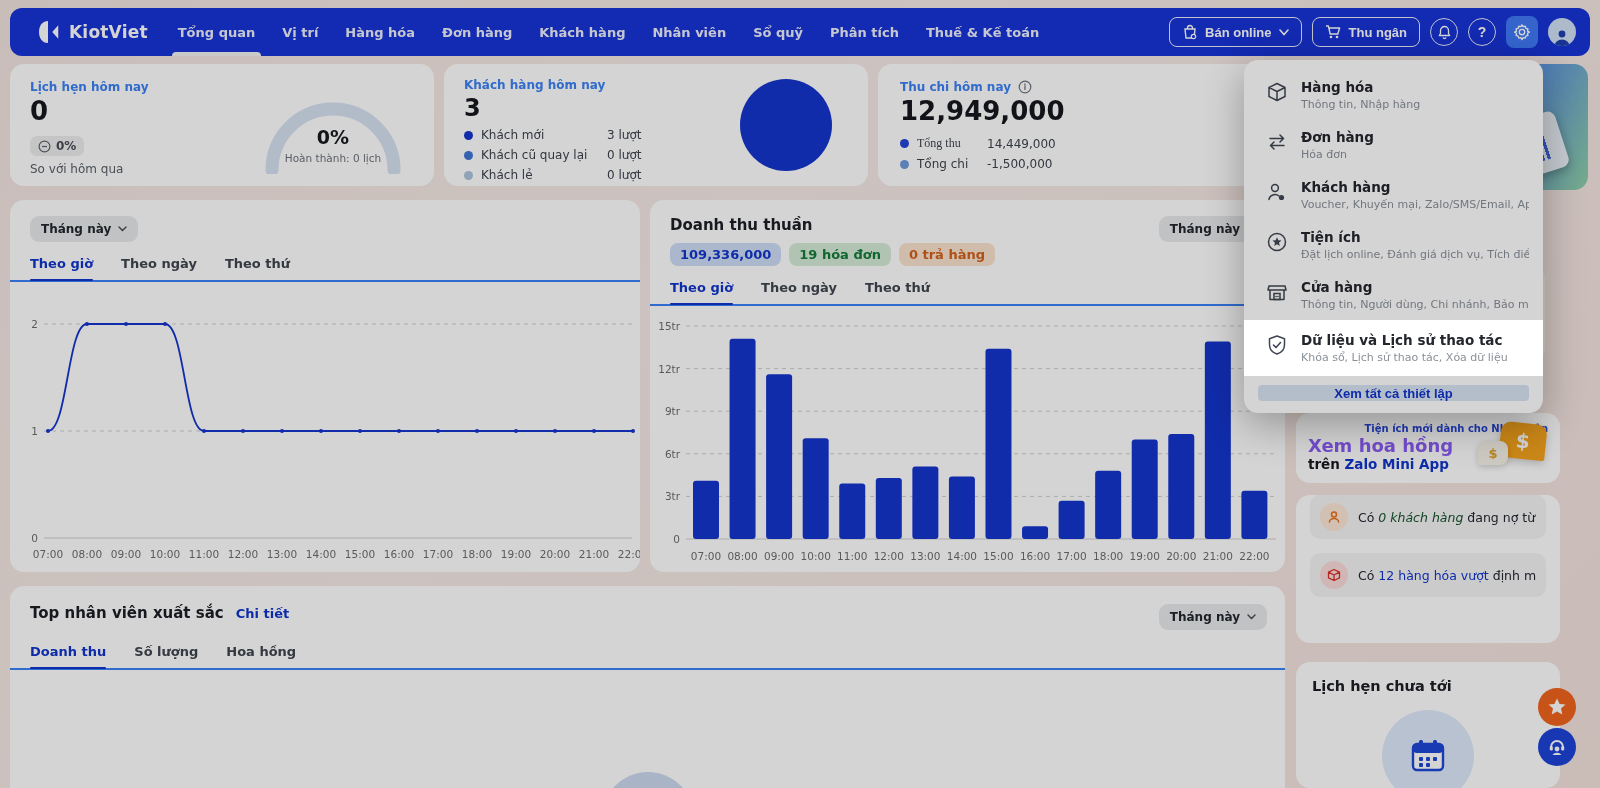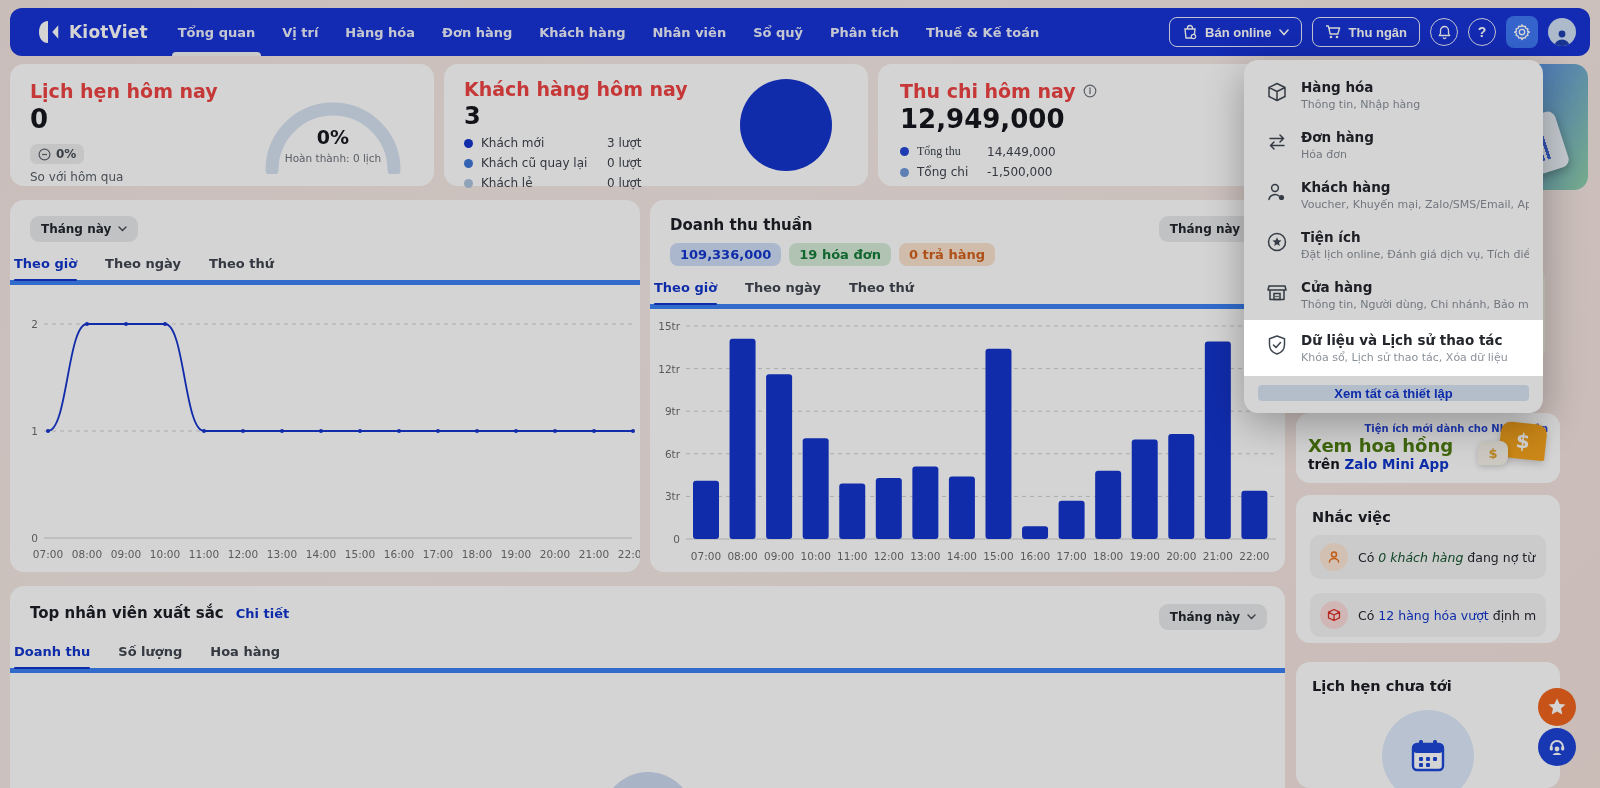--- a/index.html
+++ b/index.html
@@ -16,36 +16,36 @@
   .nav-items{display:flex;align-items:center;gap:27px;height:100%;}
   .nav-item{color:rgba(255,255,255,.92);font-size:13px;font-weight:bold;text-decoration:none;height:100%;display:flex;align-items:center;position:relative;cursor:pointer;}
   .nav-item.active::after{content:"";position:absolute;left:-6px;right:-6px;bottom:0;height:4px;background:#f2f2f2;border-radius:4px 4px 0 0;}
   .nav-right{margin-left:auto;display:flex;align-items:center;gap:10px;}
   .pill-btn{display:flex;align-items:center;gap:7px;height:30px;padding:0 12px;border:1.5px solid rgba(255,255,255,.9);border-radius:8px;color:#fff;font-size:13px;font-weight:bold;cursor:pointer;background:transparent;}
   .circle-btn{width:28px;height:28px;border-radius:50%;border:1.5px solid rgba(255,255,255,.9);display:flex;align-items:center;justify-content:center;cursor:pointer;background:transparent;}
   .gear-btn{width:32px;height:32px;border-radius:8px;background:#3f79f6;display:flex;align-items:center;justify-content:center;cursor:pointer;border:none;}
   .avatar{width:28px;height:28px;border-radius:50%;background:#cfe0f4;display:flex;align-items:flex-end;justify-content:center;overflow:hidden;cursor:pointer;}
   
   .card{position:absolute;background:#fff;border-radius:14px;}
-  .summary-title{font-size:19px;font-weight:bold;color:#ef4444;}
+  .summary-title{font-size:12px;font-weight:bold;color:#3b82f6;}
   .summary-value{font-size:26px;font-weight:bold;color:#16181d;margin-top:2px;}
   .badge-gray{display:inline-flex;align-items:center;gap:5px;background:#ededee;border-radius:7px;padding:3px 8px;font-size:12px;color:#464c55;font-weight:bold;}
   .muted{font-size:12px;color:#5a6068;}
   .legend-row{display:flex;align-items:center;gap:8px;font-size:12px;color:#3e444d;margin-top:6px;}
   .dot{width:9px;height:9px;border-radius:50%;flex:0 0 auto;}
   .pie-circle{width:92px;height:92px;border-radius:50%;background:#1535cd;}
   
   .section-head{display:flex;align-items:flex-start;justify-content:space-between;padding:16px 18px 0 20px;}
   .section-title{font-size:15px;font-weight:bold;}
   .period-pill{display:flex;align-items:center;gap:7px;background:#e9eaec;border-radius:9px;padding:6px 11px;font-size:12px;color:#23272e;cursor:pointer;font-weight:bold;}
   .chip{display:inline-block;border-radius:8px;padding:4px 10px;font-size:13px;font-weight:bold;}
   .chip-blue{background:#cdddf6;color:#1136cc;}
   .chip-green{background:#d5ecd8;color:#157a38;}
   .chip-orange{background:#fbe3cd;color:#d2611c;}
-  .tabs{display:flex;gap:28px;padding:0 4px;margin-top:14px;border-bottom:5px solid #3b82f6;}
+  .tabs{display:flex;gap:28px;padding:0 20px;margin-top:14px;border-bottom:2px solid #3b82f6;}
   .tab{font-size:13px;color:#40454f;font-weight:bold;padding-bottom:9px;cursor:pointer;position:relative;}
   .tab.active{color:#1136cc;}
   .tab.active::after{content:"";position:absolute;left:0;right:0;bottom:-1px;height:2.5px;background:#1136cc;border-radius:2px;}
   .link-blue{color:#1136cc;font-size:13px;font-weight:bold;cursor:pointer;}
   
   .side-title{font-size:14.5px;font-weight:bold;}
   .reminder-row{display:flex;align-items:center;gap:10px;background:#f4f4f6;border-radius:10px;padding:8px 10px;margin:0 14px;cursor:pointer;}
   .rem-icon{width:28px;height:28px;border-radius:50%;display:flex;align-items:center;justify-content:center;flex:0 0 auto;}
   .rem-text{font-size:12.5px;color:#23272e;white-space:nowrap;overflow:hidden;}
   
@@ -346,37 +346,36 @@
     <div class="period-pill">
       <span>Tháng này</span>
       <svg width="9" height="6" viewBox="0 0 9 6">
           <path d="M1 1 L4.5 4.5 L8 1" fill="none" stroke="#45494f" stroke-width="1.4" stroke-linecap="round"></path>
         </svg>
     </div>
   </div>
   <div class="tabs">
     <div class="tab active">Doanh thu</div>
     <div class="tab">Số lượng</div>
-    <div class="tab">Hoa hàng</div>
+    <div class="tab">Hoa hồng</div>
   </div>
   <div style="position:absolute;left:592px;top:186px;width:92px;height:92px;border-radius:50%;background:#ccd9ee;"></div>
 </div>
 
 <div class="card" style="left:1296px;top:413px;width:264px;height:70px;padding:10px 12px;overflow:hidden;">
   <div style="font-size:10px;font-weight:bold;color:#2746d8;text-align:right;">Tiện ích mới dành cho Nhân viên</div>
-  <div style="font-size:18px;font-weight:bold;color:#4d7c0f;margin-top:1px;">Xem hoa hồng</div>
+  <div style="font-size:18px;font-weight:bold;color:#8b5cf6;margin-top:1px;">Xem hoa hồng</div>
   <div style="font-size:13.5px;font-weight:bold;color:#17191f;">
     <span>trên </span><span style="color:#1136cc;">Zalo Mini App</span>
   </div>
   <div style="position:absolute;right:14px;top:10px;width:46px;height:36px;background:#f5a31d;border-radius:10px 10px 2px 10px;display:flex;align-items:center;justify-content:center;color:#fff;font-weight:bold;font-size:20px;transform:rotate(6deg);box-shadow:0 3px 8px rgba(0,0,0,.2);">$</div>
   <div style="position:absolute;right:52px;top:28px;width:30px;height:24px;background:#f7f3ea;border-radius:8px 8px 8px 2px;display:flex;align-items:center;justify-content:center;color:#e0a22c;font-weight:bold;font-size:13px;box-shadow:0 2px 6px rgba(0,0,0,.18);">$</div>
 </div>
 
 <div class="card" style="left:1296px;top:495px;width:264px;height:148px;">
-  <div class="side-title" style="padding:14px 16px 10px;">Nhắc việc</div>
   <div class="reminder-row">
     <span class="rem-icon" style="background:#fde7d6;">
       <svg width="14" height="14" viewBox="0 0 14 14">
           <circle cx="7" cy="4.4" r="2.5" fill="none" stroke="#e8701a" stroke-width="1.5"></circle>
           <path d="M2.4 12.5 a4.6 4 0 0 1 9.2 0" fill="none" stroke="#e8701a" stroke-width="1.5"></path>
         </svg>
     </span>
     <span class="rem-text"><span>Có </span><span style="color:#14532d;font-style:italic;">0 khách hàng</span><span> đang nợ từ 1</span></span>
   </div>
   <div style="height:14px;"></div>

